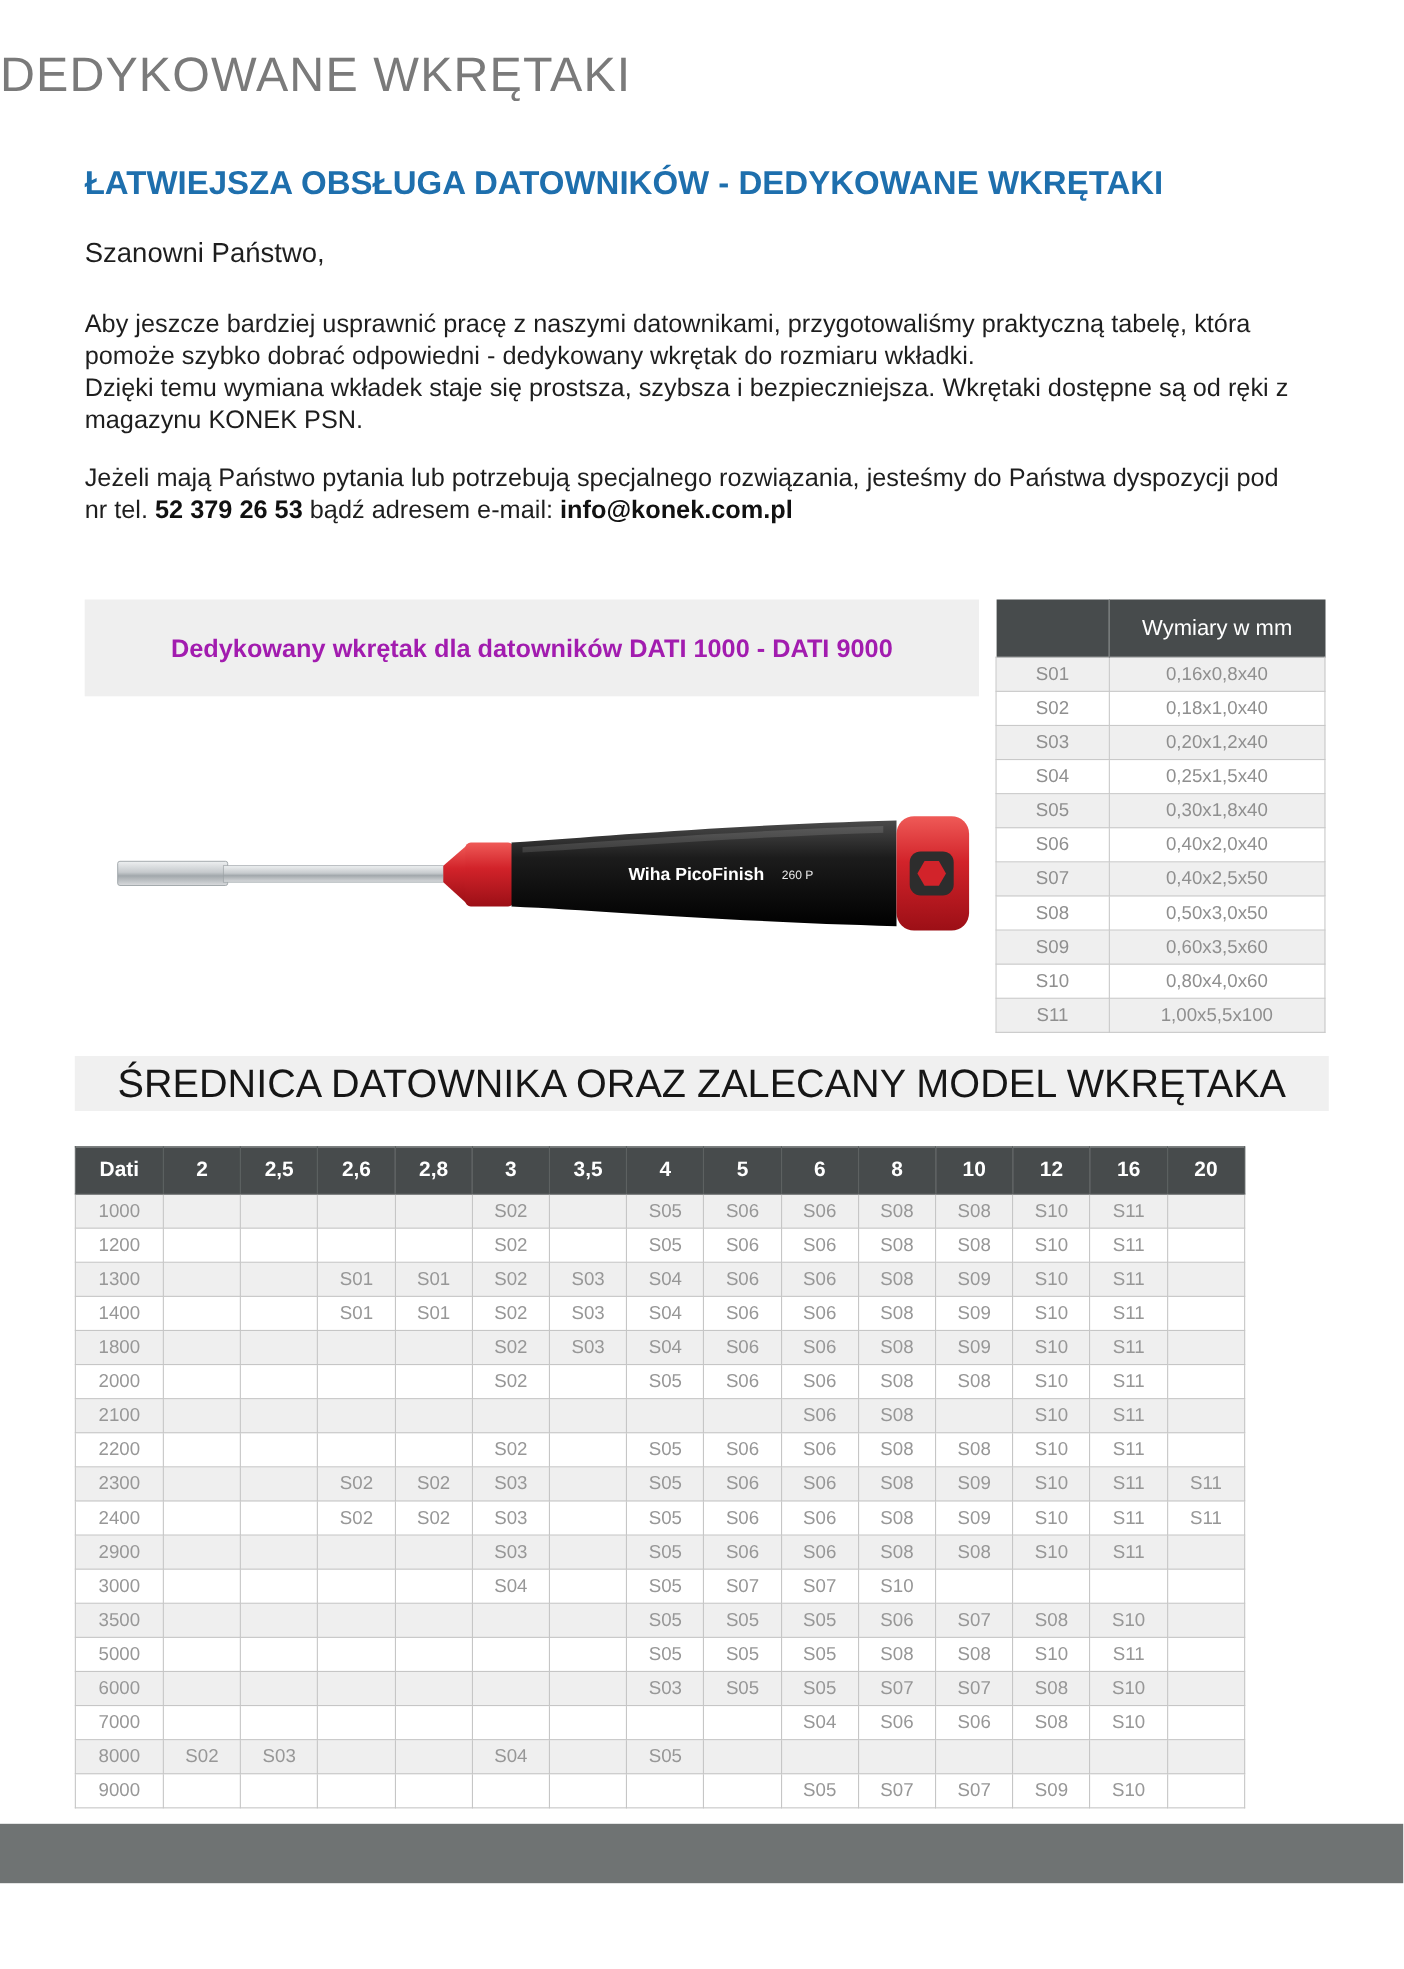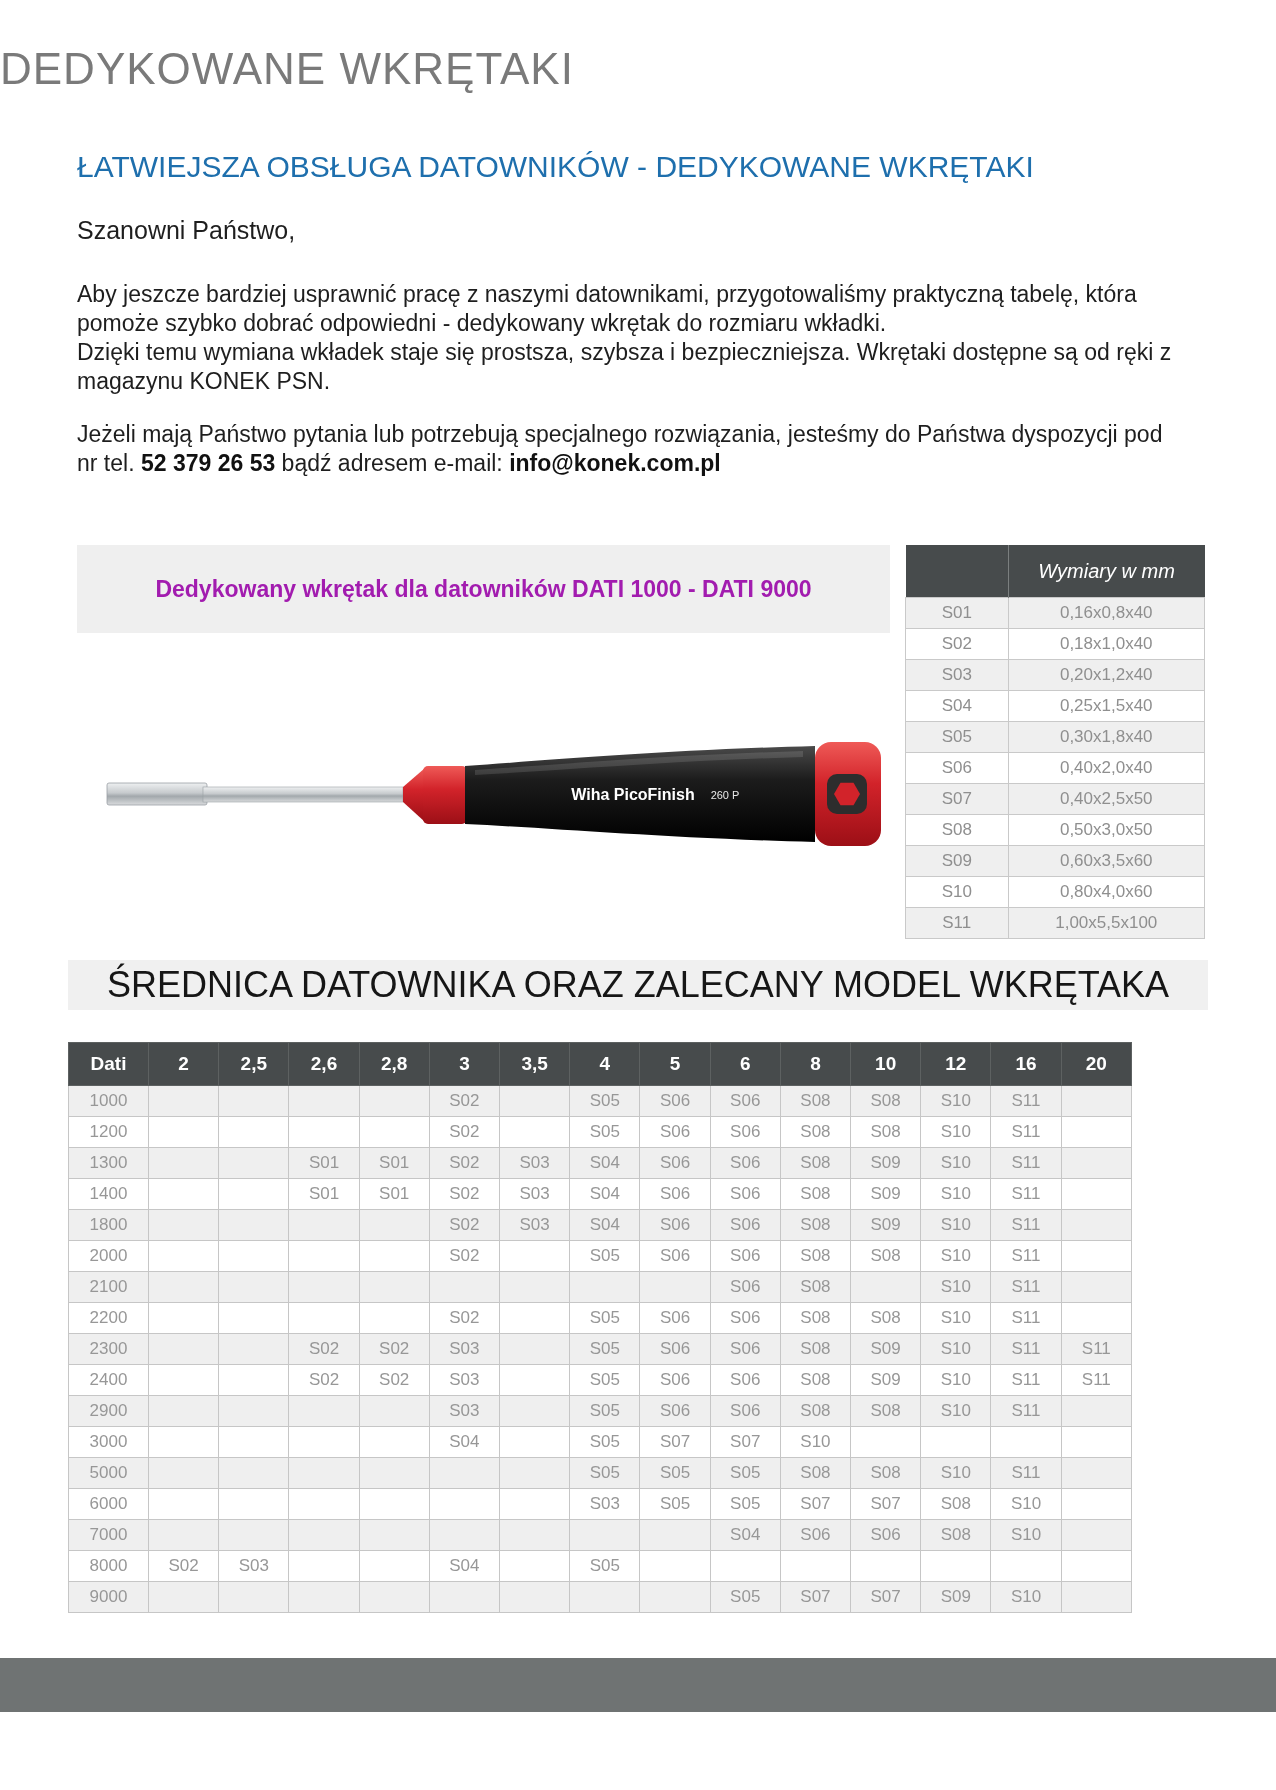--- a/index.html
+++ b/index.html
@@ -6,40 +6,40 @@
   .page{
     position:relative;width:1276px;height:1790px;background:#fff;overflow:hidden;
     font-family:"Liberation Sans", sans-serif;color:#1e1e1e;
   }
   .doc-title{
     position:absolute;top:44px;left:0;width:100%;text-align:left;
     font-size:44px;font-weight:400;color:#7a7a7a;letter-spacing:1px;margin:0;
   }
   .doc-heading{
     position:absolute;top:150px;left:77px;width:1130px;
-    font-size:30px;font-weight:normal;color:#1e6fad;margin:0;white-space:nowrap;
+    font-size:30px;font-weight:bold;color:#1e6fad;margin:0;white-space:nowrap;
   }
   .salutation{position:absolute;top:216px;left:77px;font-size:25px;margin:0;}
   .intro{position:absolute;top:280px;left:77px;width:1095px;font-size:23px;line-height:29px;margin:0;}
   .contact{position:absolute;top:420px;left:77px;width:1095px;font-size:23px;line-height:29px;margin:0;}
   .contact b{color:#111;}
 
   
   .banner{
     position:absolute;left:77px;top:545px;width:813px;height:88px;background:#efefef;
     display:flex;align-items:center;justify-content:center;
   }
   .banner span{font-size:23px;font-weight:bold;color:#a21caf;}
 
   
   .dims{
     position:absolute;left:905px;top:545px;width:300px;border-collapse:collapse;table-layout:fixed;
   }
   .dims th{
-    background:#474b4c;color:#fff;font-size:20px;font-weight:400;height:52px;text-align:center;padding:0;font-style:italic;
+    background:#474b4c;color:#fff;font-size:20px;font-weight:400;height:52px;text-align:center;padding:0;
   }
   .dims th.blank{width:102px;}
   .dims th.label{border-left:1px solid #7b7f7f;}
   .dims td{
     height:30px;text-align:center;font-size:17px;color:#8f8f8f;
     border:1px solid #c9c9c9;padding:0;
   }
   .dims tbody tr:nth-child(odd){background:#efefef;}
   .dims tbody tr:nth-child(even){background:#ffffff;}
 
@@ -413,20 +413,37 @@
           <td>S05</td>
           <td>S07</td>
           <td>S07</td>
           <td>S10</td>
           <td></td>
           <td></td>
           <td></td>
           <td></td>
         </tr>
         <tr>
+          <td>3500</td>
+          <td></td>
+          <td></td>
+          <td></td>
+          <td></td>
+          <td></td>
+          <td></td>
+          <td>S05</td>
+          <td>S05</td>
+          <td>S05</td>
+          <td>S06</td>
+          <td>S07</td>
+          <td>S08</td>
+          <td>S10</td>
+          <td></td>
+        </tr>
+        <tr>
           <td>5000</td>
           <td></td>
           <td></td>
           <td></td>
           <td></td>
           <td></td>
           <td></td>
           <td>S05</td>
           <td>S05</td>
           <td>S05</td>

